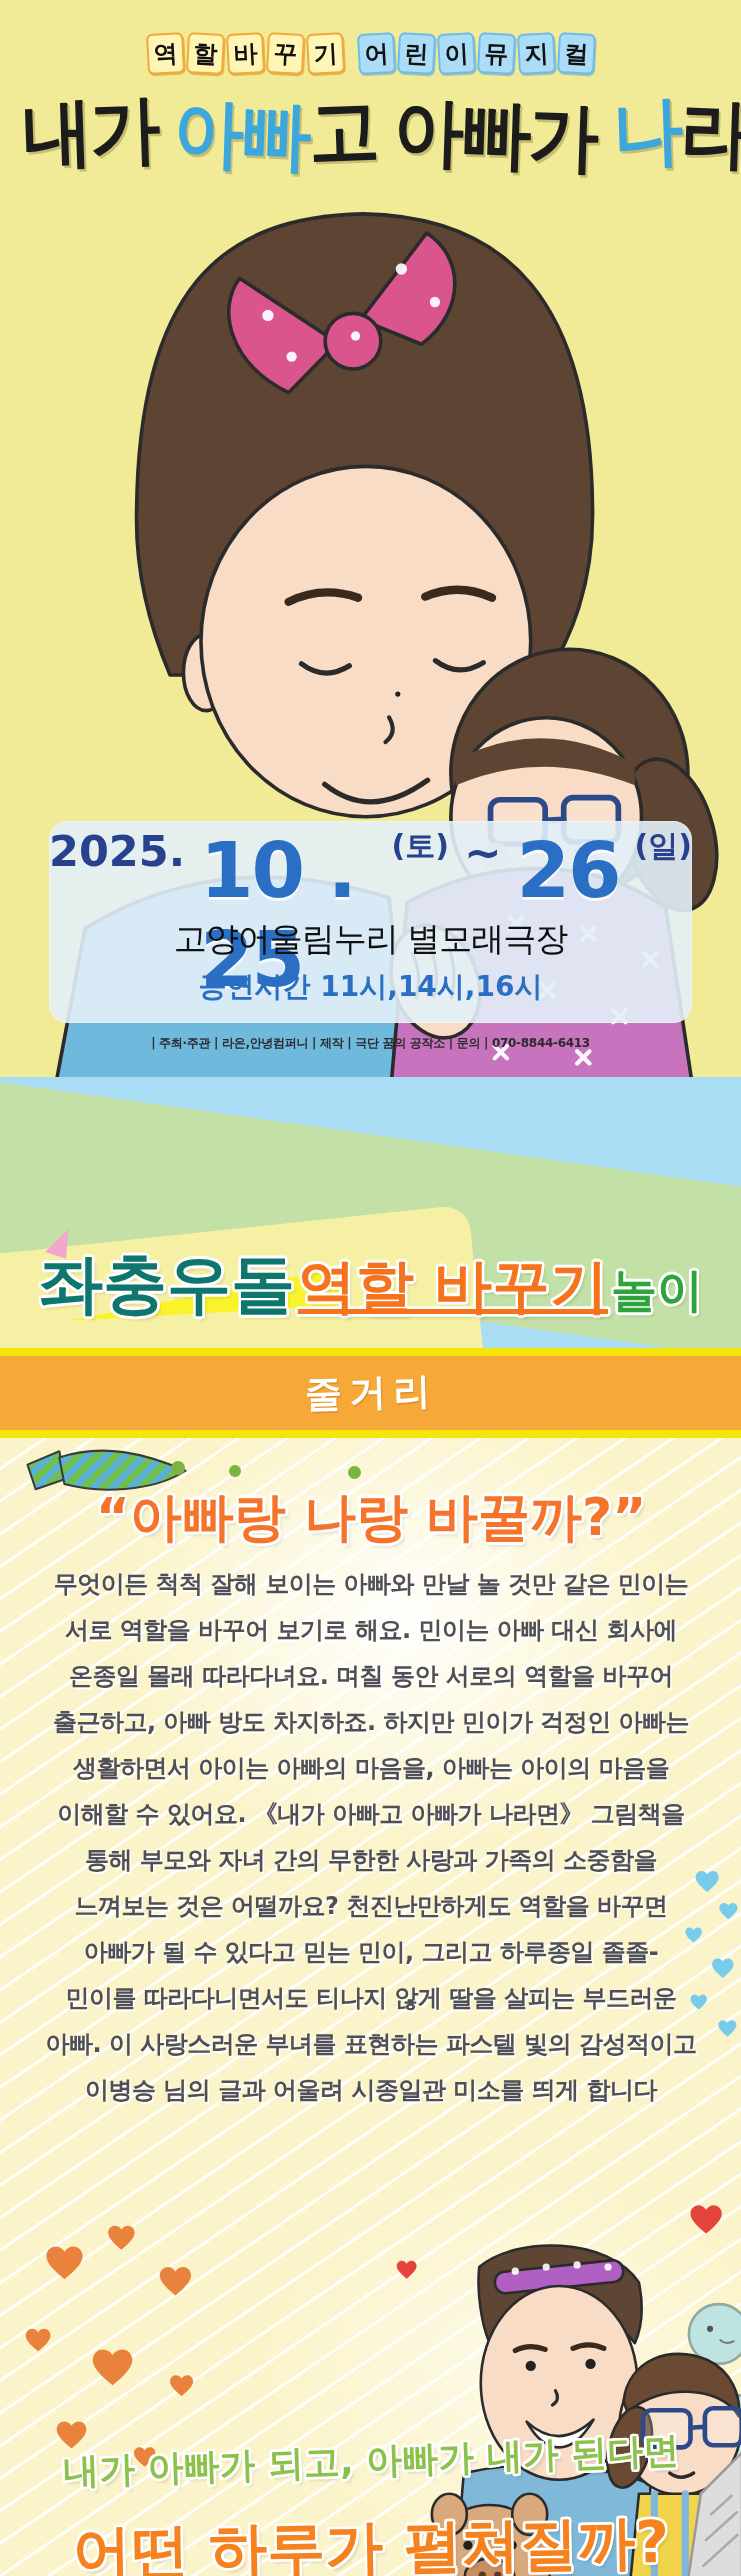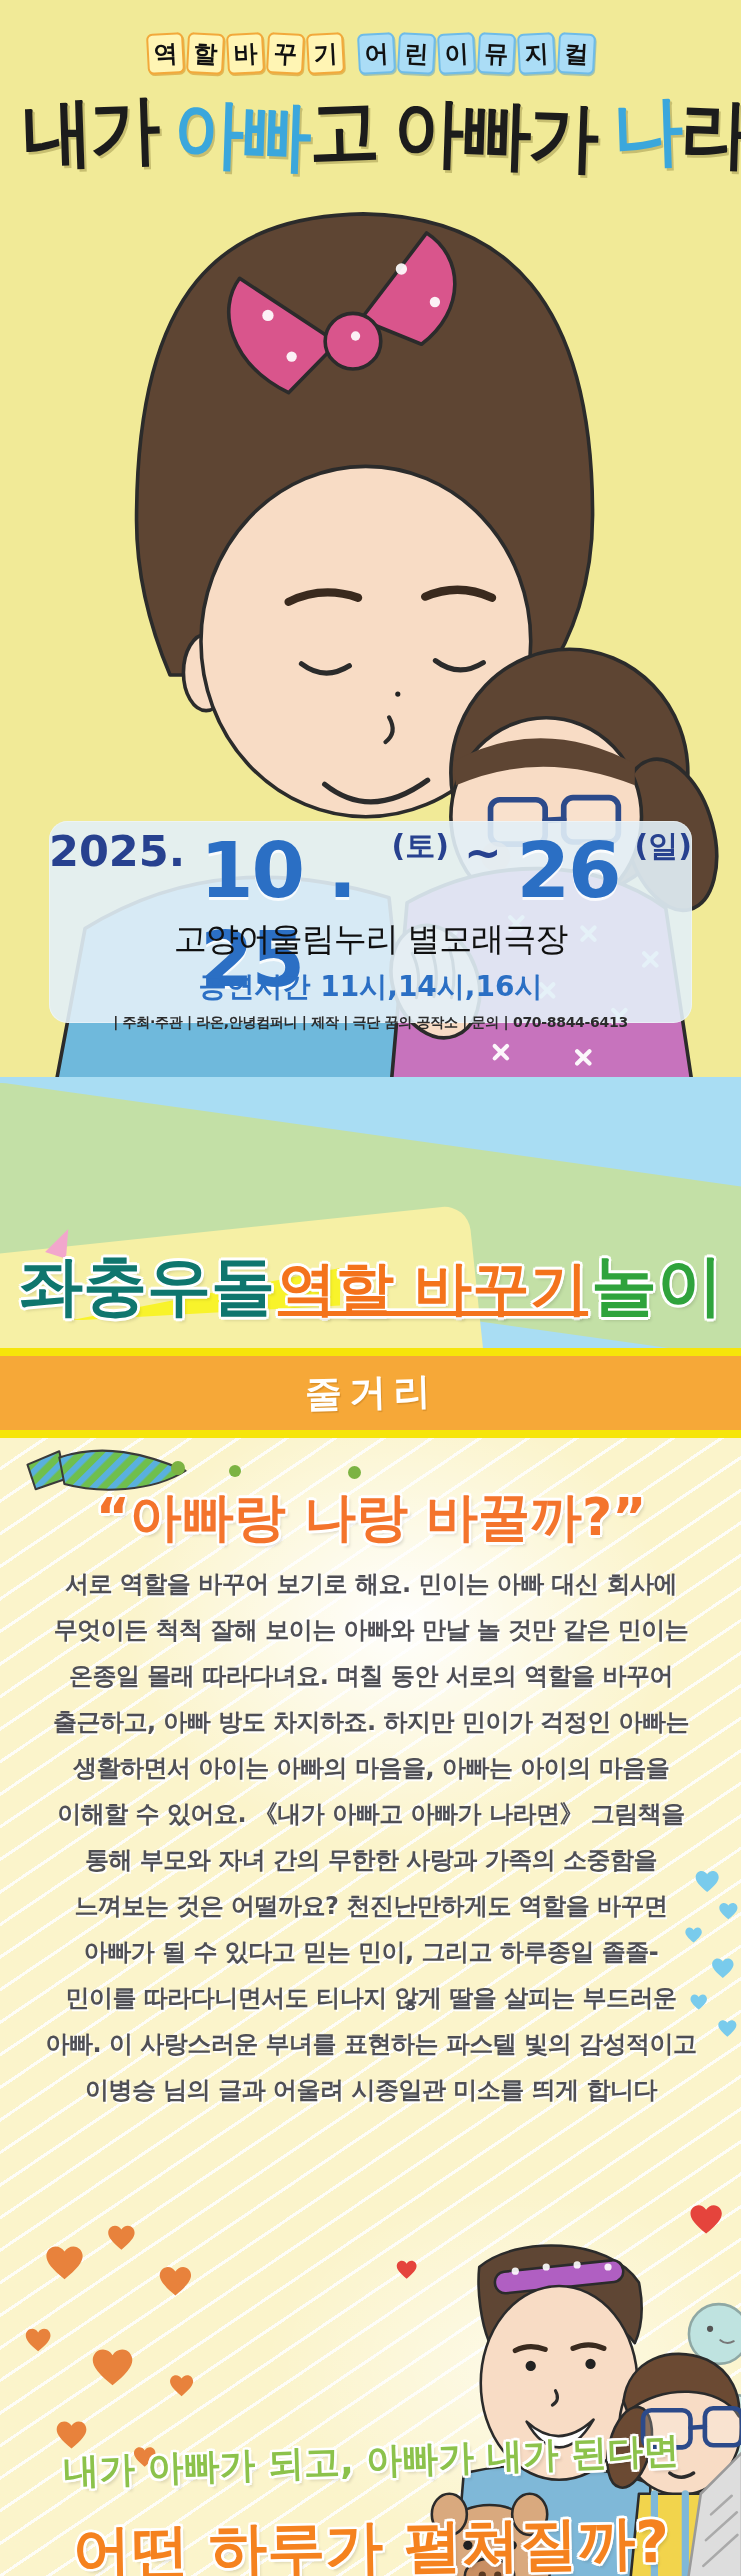--- a/index.html
+++ b/index.html
@@ -29,36 +29,36 @@
               background:rgba(226,239,247,.9);box-shadow:0 0 0 1px rgba(255,255,255,.35) inset;
               display:flex;flex-direction:column;align-items:center;padding-top:5.2px;box-sizing:border-box;}
   .date-line{display:flex;align-items:flex-start;gap:15px;height:89px;}
   .d-year{font-size:43px;font-weight:900;color:#27418F;}
   .d-big{font-size:77px;font-weight:900;color:#2B6FC4;letter-spacing:-2.1px;
          text-shadow:0 3.1px 0 rgba(255,255,255,.8);}
   .d-day{font-size:30px;font-weight:900;color:#27418F;}
   .d-tilde{font-size:45px;font-weight:900;color:#27418F;}
   .venue-line{margin-top:2.1px;font-size:33px;font-weight:400;color:#101010;letter-spacing:-1px;}
   .time-line{margin-top:6.2px;font-size:28px;font-weight:900;color:#2B6FC4;}
-  .credits-line{margin-top:8px;font-size:14px;font-weight:700;color:#2b2b2b;letter-spacing:-0.3px;}
+  .credits-line{margin-top:29px;font-size:12px;font-weight:700;color:#2b2b2b;letter-spacing:-0.3px;}
 
   
   .sec-pastel{left:0;top:1077px;width:742px;height:271px;background:#A9DDF3;overflow:hidden;}
   .pastel-green{position:absolute;left:-41px;top:62px;width:876px;height:170px;
                 background:#C3E0A6;transform:rotate(8deg);border-radius:31px;}
   .pastel-yellow{position:absolute;left:-62px;top:155px;width:541px;height:185px;
                  background:#F6F0A5;transform:rotate(-6deg);border-radius:26px;}
   .tag1{left:0;top:1153px;width:742px;text-align:center;white-space:nowrap;}
   .tag1 .big{font-size:60px;font-weight:900;}
   .tag1 .small{font-size:28px;font-weight:900;color:#222;}
   .c-coral{color:#EE6A5F;} .c-skyblue{color:#2FA8E1;}
   .tag2{left:0;top:1241px;width:742px;text-align:center;white-space:nowrap;font-weight:900;}
   .tag2 .chaos{font-size:64px;color:#0f766e;}
   .tag2 .role{font-size:58px;color:#F4731C;text-decoration:underline;}
-  .tag2 .play{font-size:66px;color:#2FA33C;}
+  .tag2 .play{font-size:46px;color:#2FA33C;}
   .outline-w{text-shadow:-2.1px -2.1px 0 #fff,2.1px -2.1px 0 #fff,-2.1px 2.1px 0 #fff,2.1px 2.1px 0 #fff,
              0 -2.6px 0 #fff,0 2.6px 0 #fff,-2.6px 0 0 #fff,2.6px 0 0 #fff,3.1px 4.1px 3.1px rgba(0,0,0,.12);}
   .wedge-yellow{left:72px;top:1268px;width:268px;height:52px;background:#F8F32B;
                 clip-path:polygon(0 100%,100% 0,100% 72%,4% 100%);}
   .tri-pink{left:49px;top:1227px;width:0;height:0;border-left:15.5px solid transparent;
             border-right:7.2px solid transparent;border-bottom:29px solid #F2A7CC;transform:rotate(18deg);}
 
   
   .hbar{left:0;width:742px;}
   .hbar .strip{height:8.2px;background:#F6E50A;}
@@ -210,22 +210,22 @@
         <polygon points="12,44 74,18 86,72 28,92" fill="url(#tiestripe)"></polygon>
         <path d="M74,30 C160,2 240,22 320,56 C255,98 150,100 84,82 Z" fill="url(#tiestripe)"></path>
       </g>
     </svg>
     <div class="abs dot" style="left:171px;top:23px;width:14.4px;height:14.4px;"></div>
     <div class="abs dot" style="left:229px;top:27px;width:12.4px;height:12.4px;"></div>
     <div class="abs dot" style="left:348px;top:28px;width:13.4px;height:13.4px;"></div>
 
     <div class="abs quote outline-w">“아빠랑 나랑 바꿀까?”</div>
     <div class="abs syn-lines">
+        <div class="syn-line">무엇이든 척척 잘해 보이는 아빠와 만날 놀 것만 같은 민이는</div>
         <div class="syn-line">서로 역할을 바꾸어 보기로 해요. 민이는 아빠 대신 회사에</div>
-        <div class="syn-line">무엇이든 척척 잘해 보이는 아빠와 만날 놀 것만 같은 민이는</div>
         <div class="syn-line">온종일 몰래 따라다녀요. 며칠 동안 서로의 역할을 바꾸어</div>
         <div class="syn-line">출근하고, 아빠 방도 차지하죠. 하지만 민이가 걱정인 아빠는</div>
         <div class="syn-line">생활하면서 아이는 아빠의 마음을, 아빠는 아이의 마음을</div>
         <div class="syn-line">이해할 수 있어요. 《내가 아빠고 아빠가 나라면》 그림책을</div>
         <div class="syn-line">통해 부모와 자녀 간의 무한한 사랑과 가족의 소중함을</div>
         <div class="syn-line">느껴보는 것은 어떨까요? 천진난만하게도 역할을 바꾸면</div>
         <div class="syn-line">아빠가 될 수 있다고 믿는 민이, 그리고 하루종일 졸졸-</div>
         <div class="syn-line">민이를 따라다니면서도 티나지 않게 딸을 살피는 부드러운</div>
         <div class="syn-line">아빠. 이 사랑스러운 부녀를 표현하는 파스텔 빛의 감성적이고</div>
         <div class="syn-line">이병승 님의 글과 어울려 시종일관 미소를 띄게 합니다</div>

